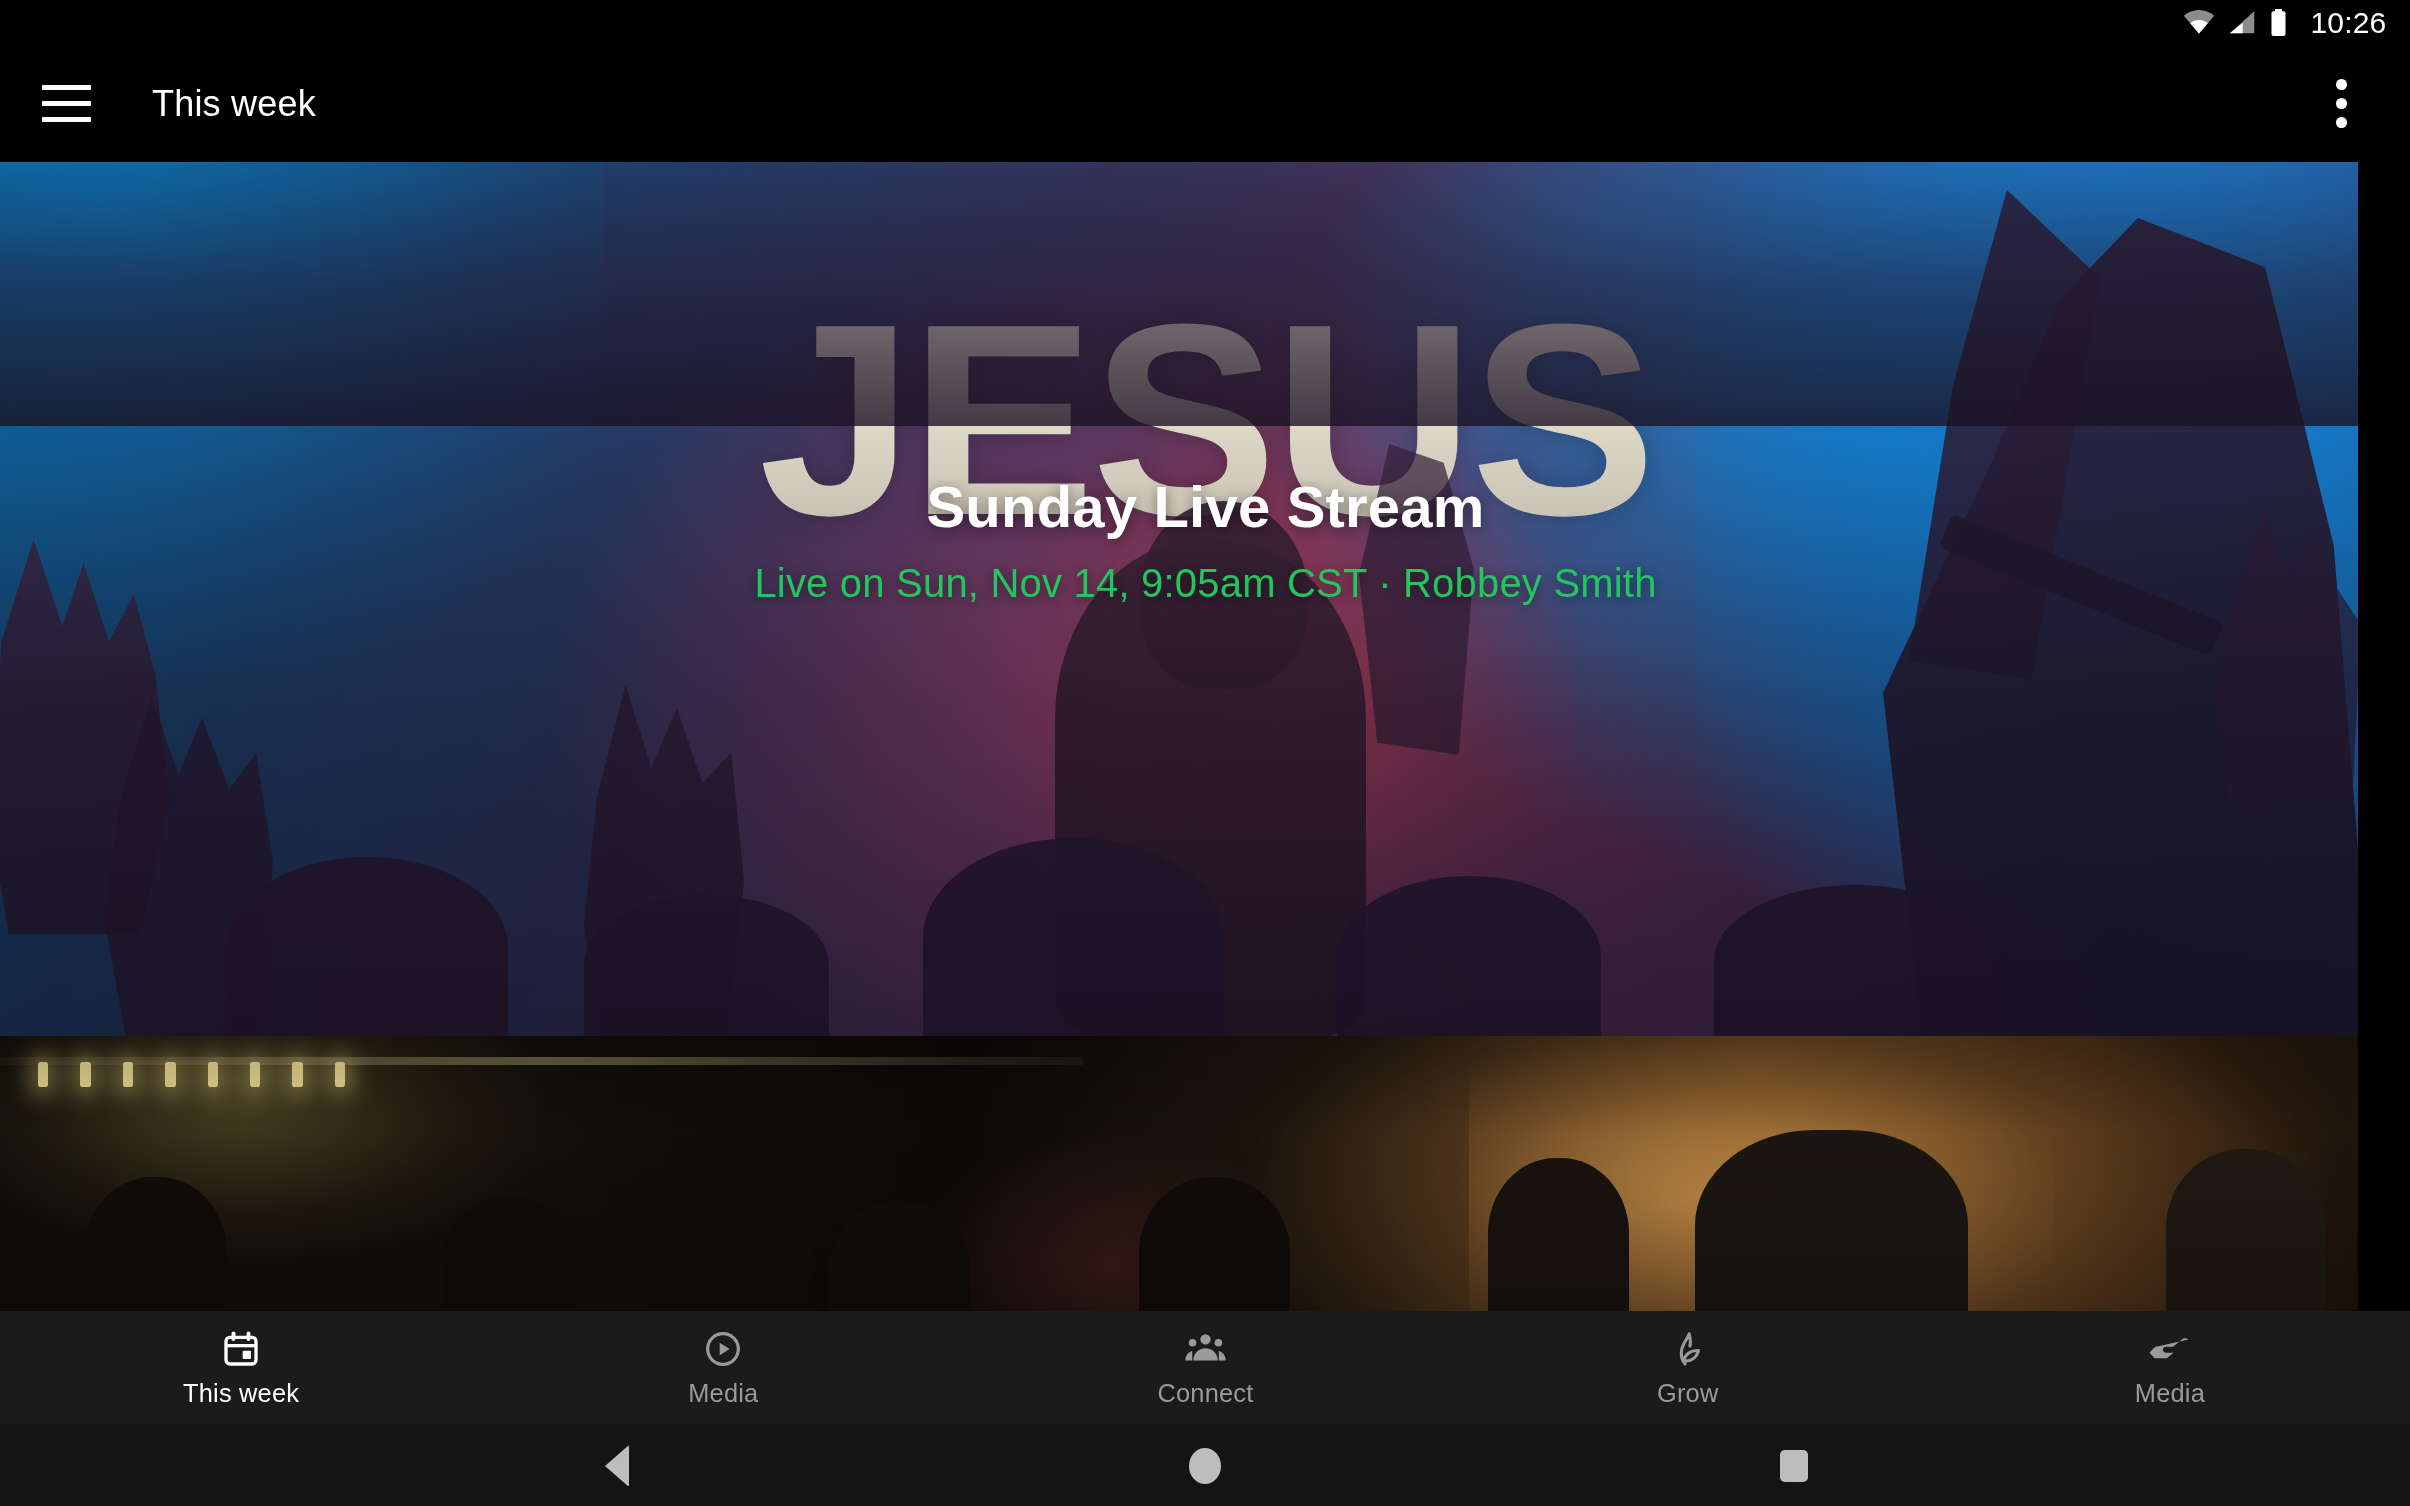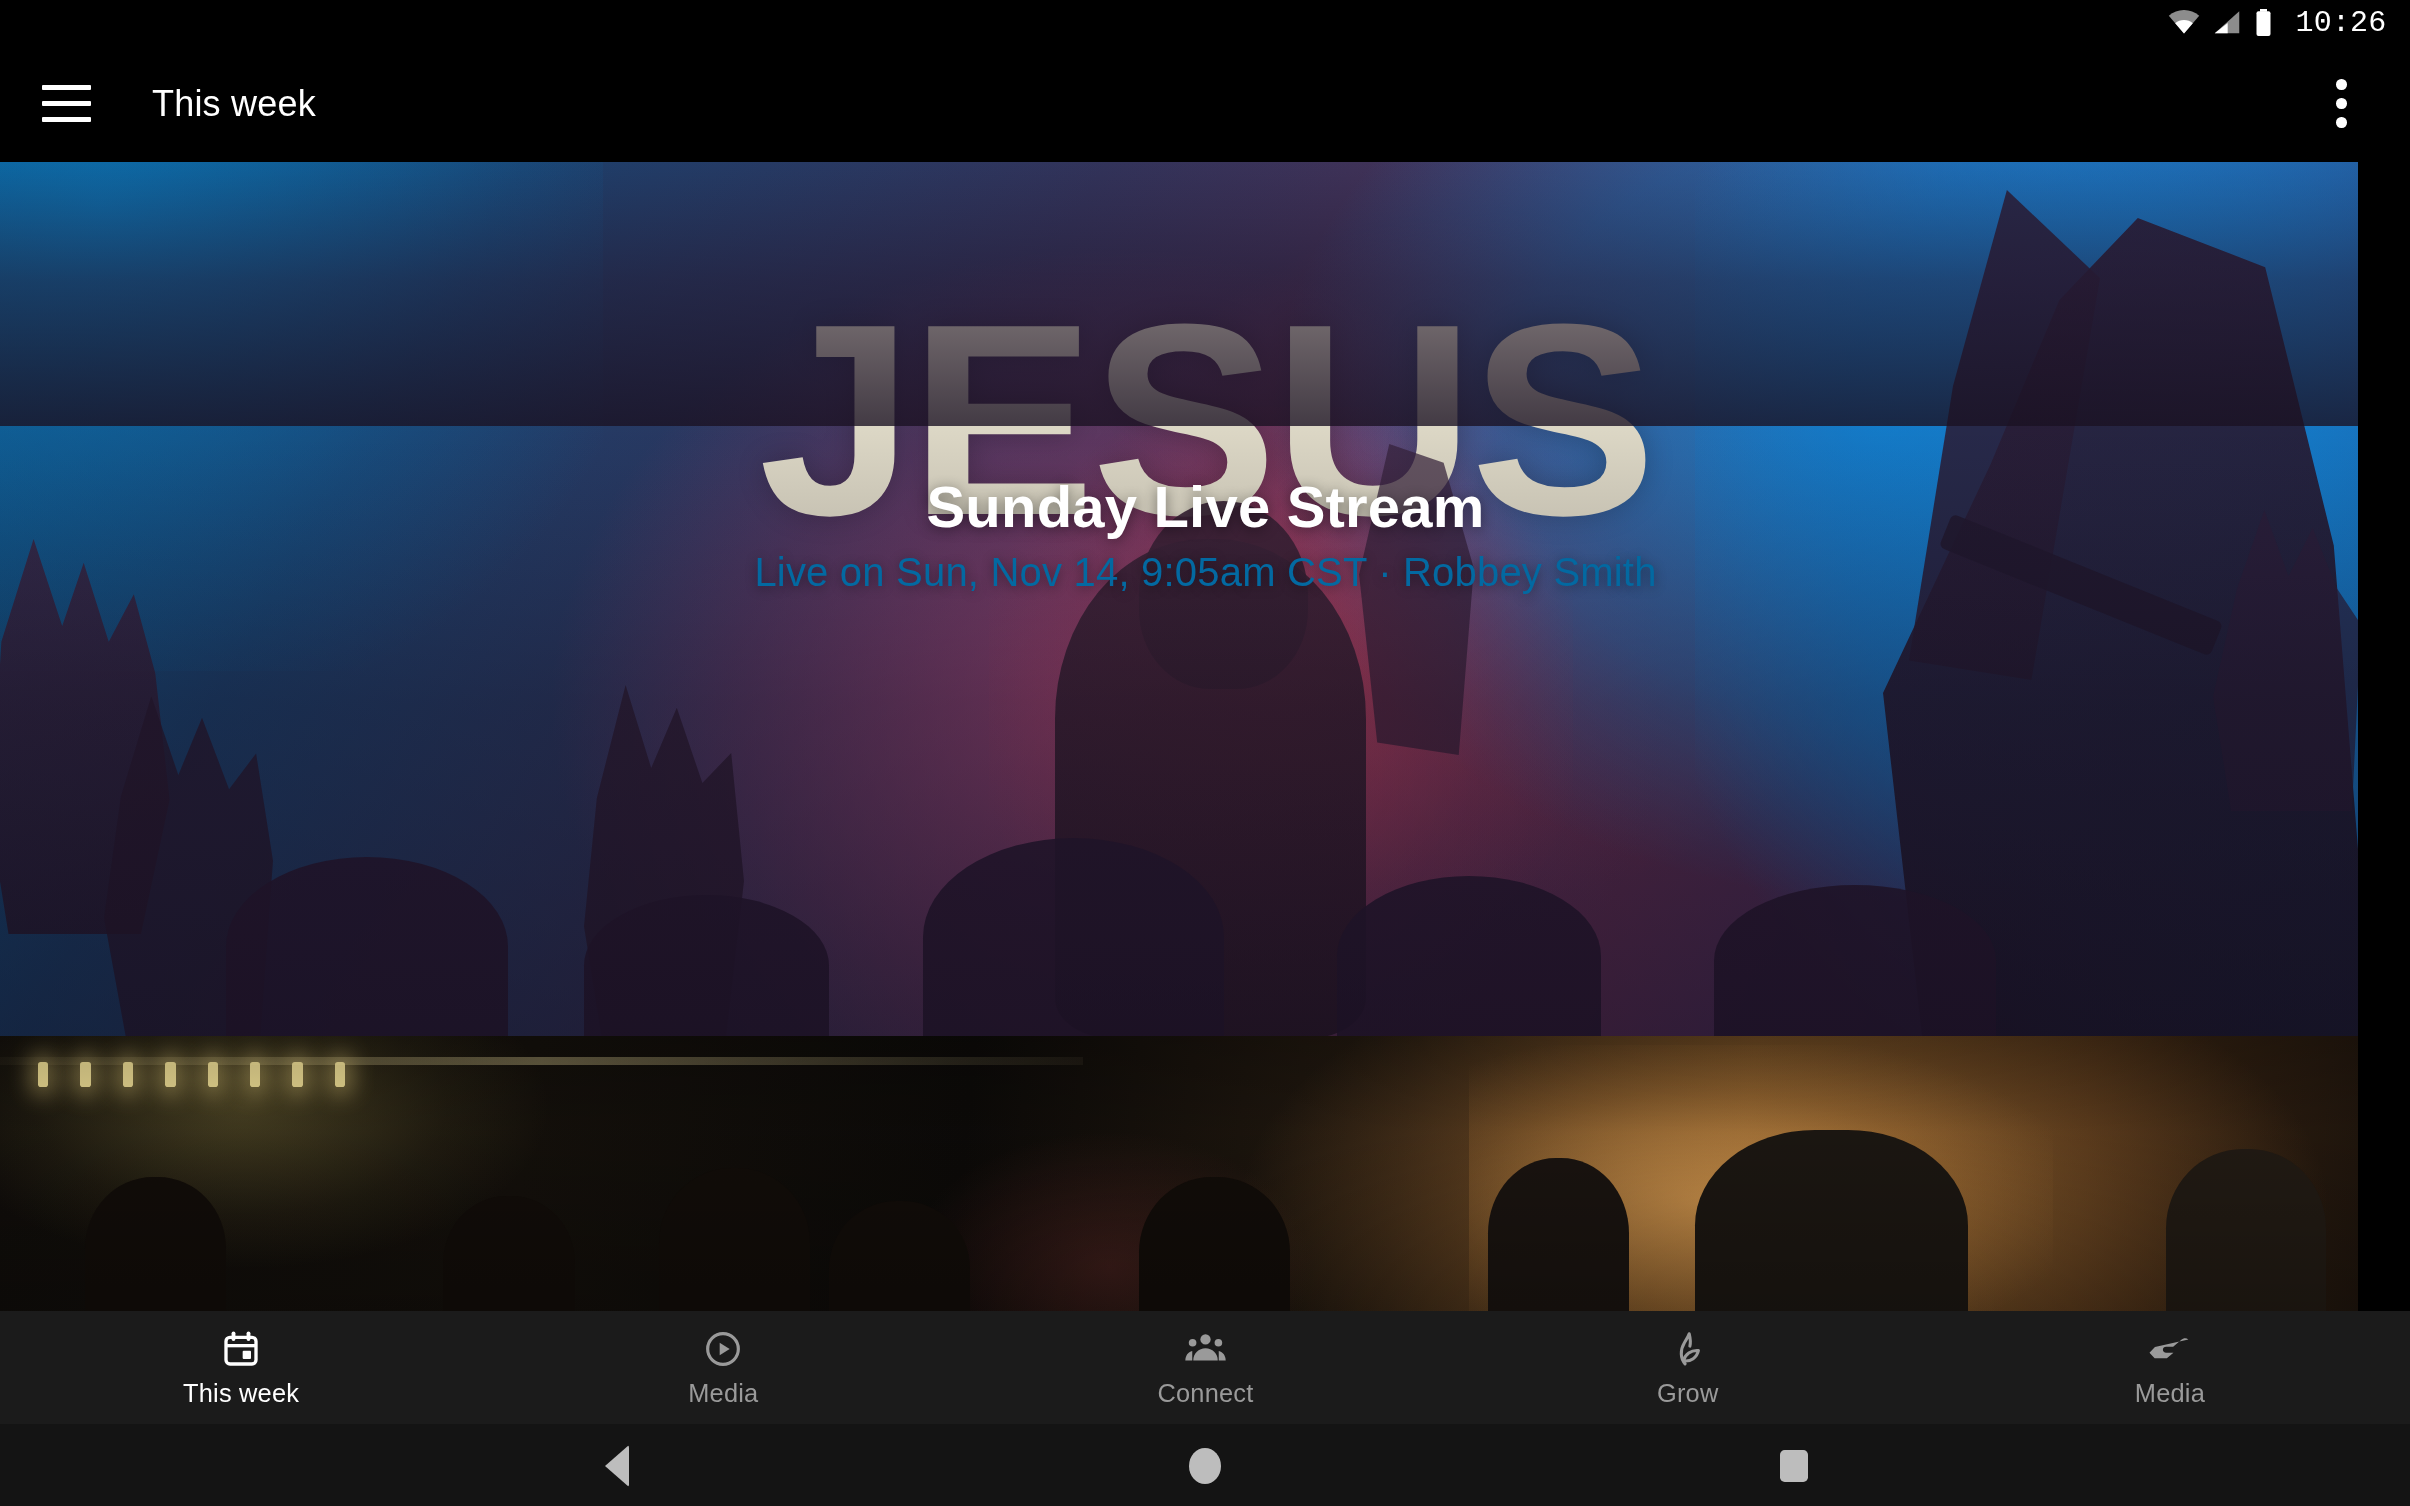--- a/index.html
+++ b/index.html
@@ -23,21 +23,20 @@
     display:flex; align-items:center; justify-content:flex-end;
     padding-right:24.5px;
     gap:13px;
   }
   .sb-icon { display:flex; align-items:center; }
   .sb-time {
     color:#ffffff;
     font-size:30px;
     letter-spacing:0.2px;
     margin-left:9px;
-    font-family:Liberation Mono, monospace;
   }
 
   
   .appbar {
     position:absolute; top:45px; left:0;
     width:2411px; height:117px;
     background:#000;
     display:flex; align-items:center;
   }
   .hamburger {
@@ -232,22 +231,22 @@
     padding:0 56px;
   }
   .hero-title {
     color:#ffffff;
     font-size:58px;
     font-weight:bold;
     letter-spacing:0.2px;
     text-shadow:0 1.9px 13px rgba(0,0,0,0.45);
   }
   .hero-sub {
-    margin-top:10px;
-    color:#0369a1;
+    margin-top:21px;
+    color:#22c55e;
     font-size:40px;
     font-weight:normal;
     letter-spacing:0.2px;
     text-shadow:0 1.9px 11.3px rgba(0,0,0,0.45);
   }
 
   
   .card2 {
     position:relative;
     width:2411px; height:275px;

